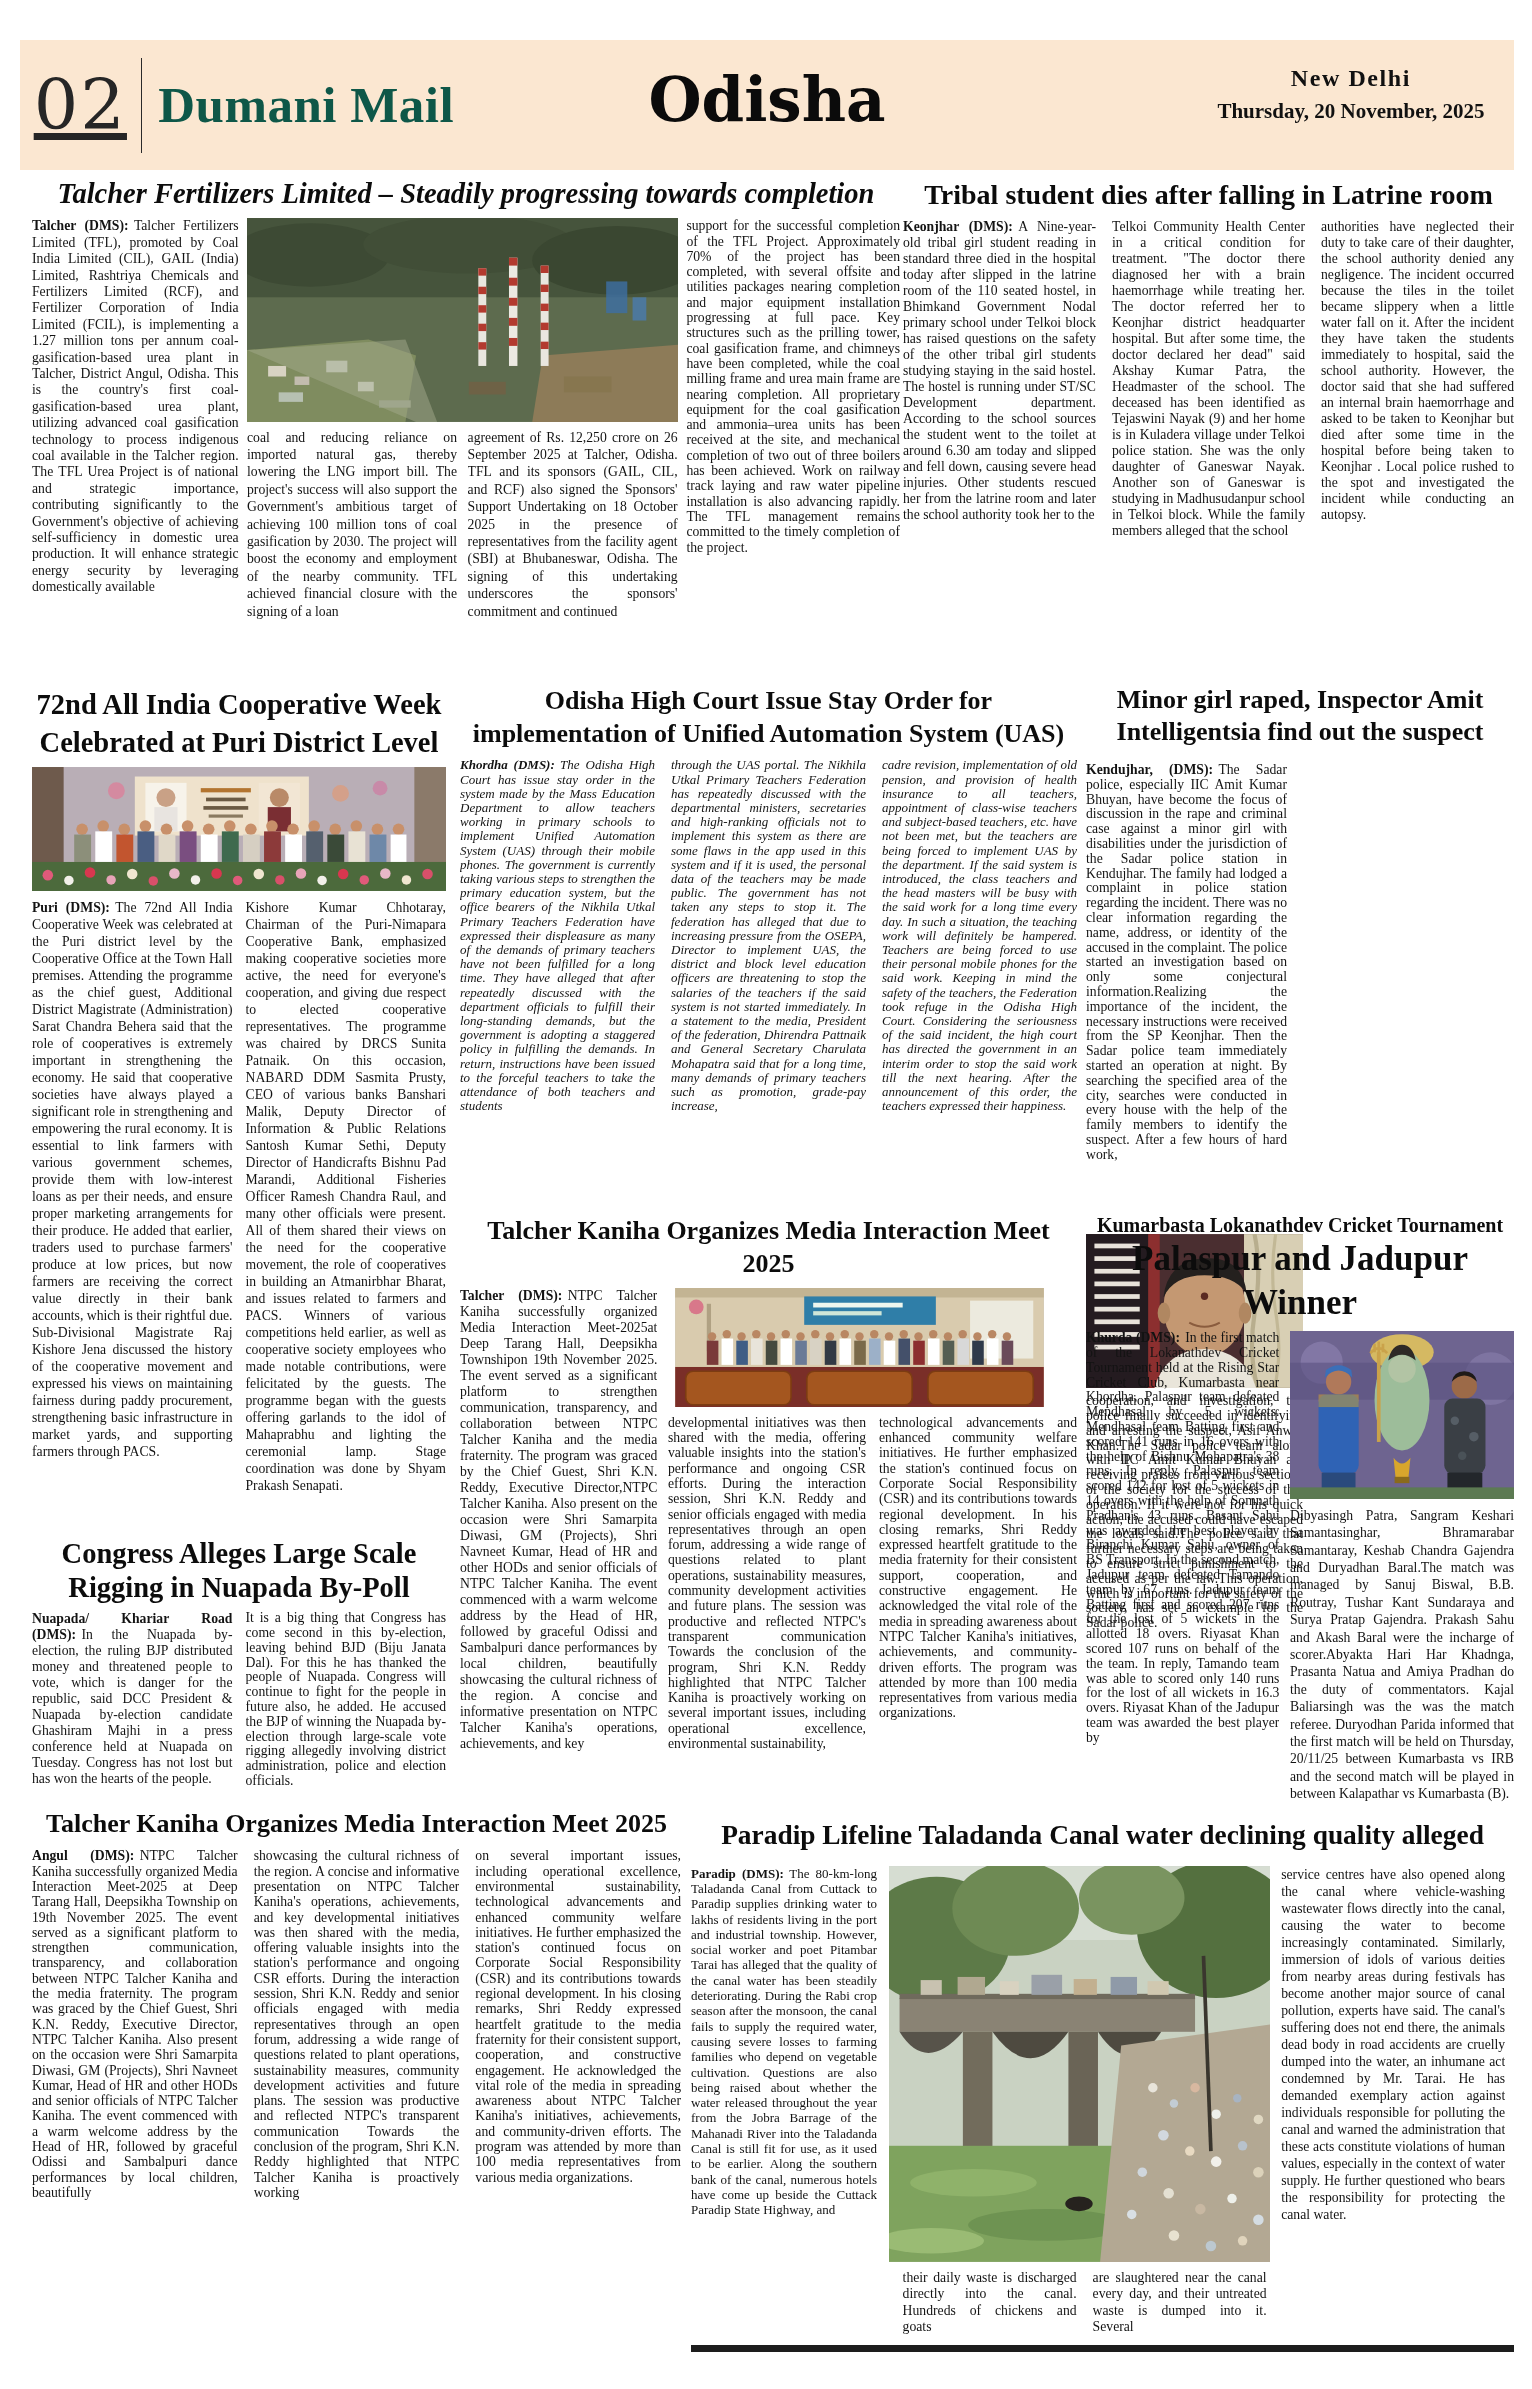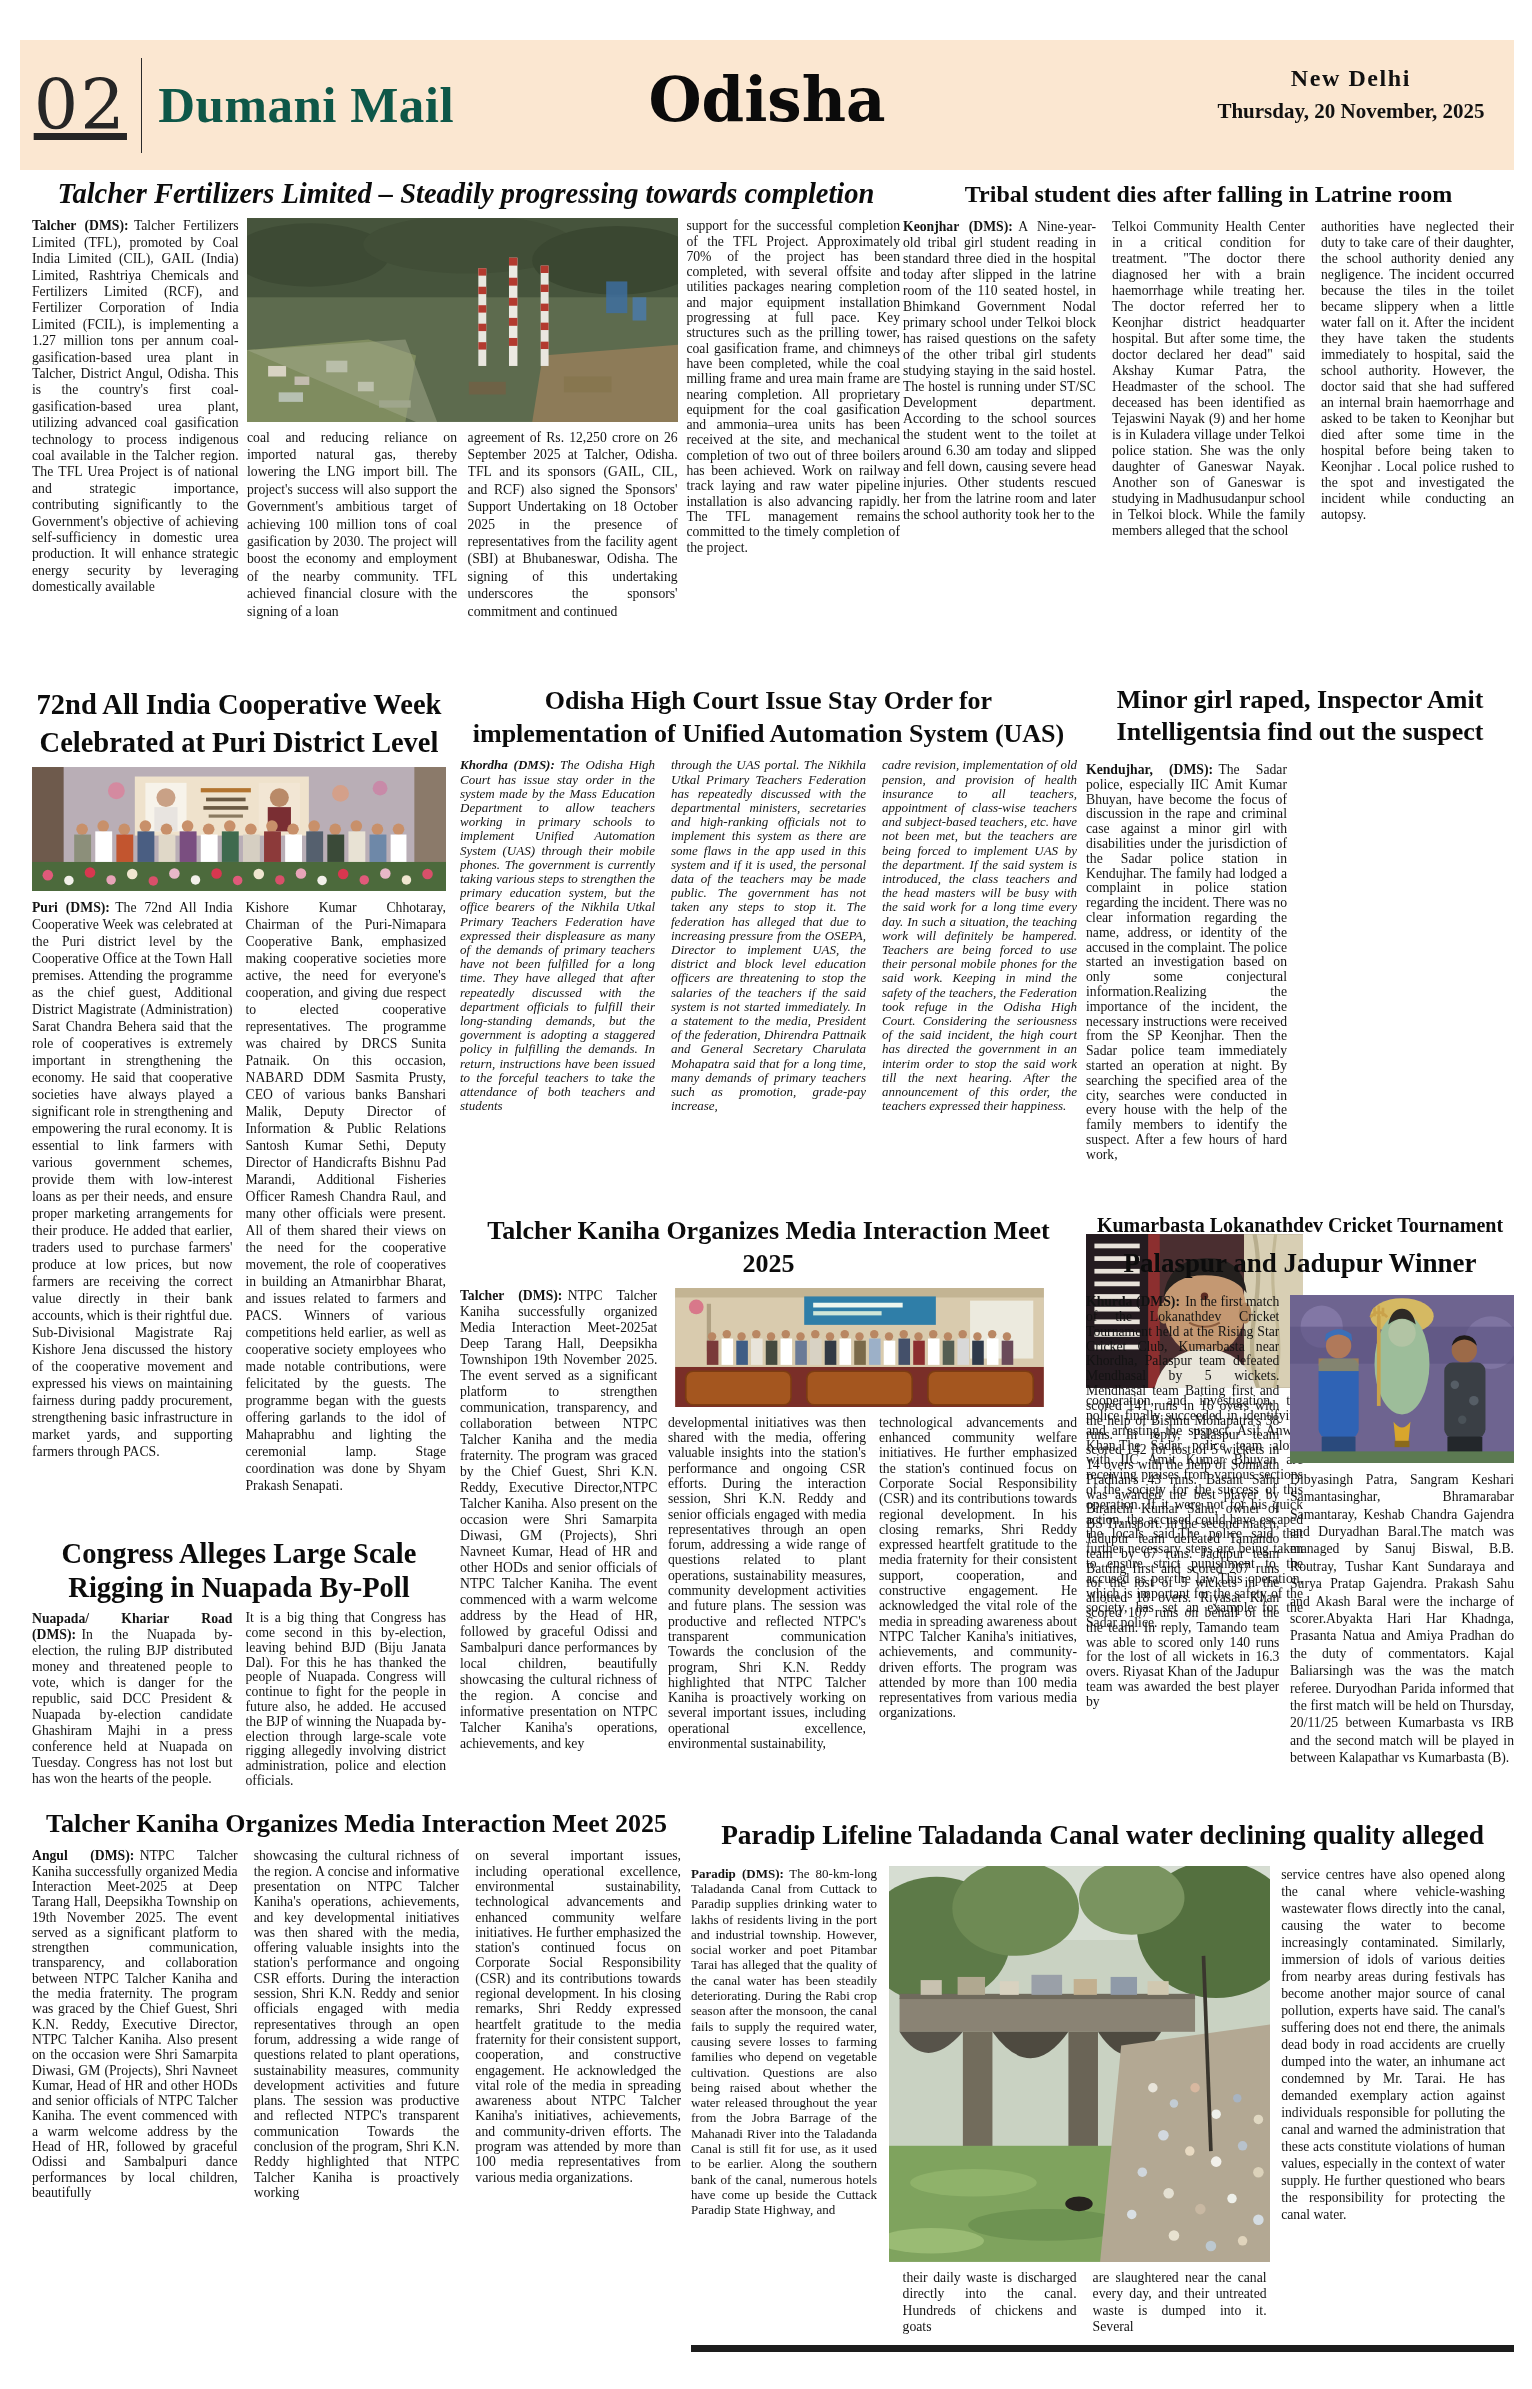--- a/index.html
+++ b/index.html
@@ -103,21 +103,21 @@
           </div>
         </div>
       </div>
       <div class="col" style="width:214px;height:458px;">
         <p class="bt" style="font-size:13.7px;line-height:15.3px;">support for the successful completion of the TFL Project. Approximately 70% of the project has been completed, with several offsite and utilities packages nearing completion and major equipment installation progressing at full pace. Key structures such as the prilling tower, coal gasification frame, and chimneys have been completed, while the coal milling frame and urea main frame are nearing completion. All proprietary equipment for the coal gasification and ammonia–urea units has been received at the site, and mechanical completion of two out of three boilers has been achieved. Work on railway track laying and raw water pipeline installation is also advancing rapidly. The TFL management remains committed to the timely completion of the project.</p>
       </div>
     </div>
   </section>
 
   <section class="article" style="left:903px;top:177px;width:611px;">
-    <h2 class="hl" style="font-size:24px;line-height:35px;">Tribal student dies after falling in Latrine room</h2>
+    <h2 class="hl" style="font-size:28px;line-height:35px;">Tribal student dies after falling in Latrine room</h2>
     <div class="cols" style="margin-top:7.4px;gap:16px;align-items:flex-end;">
       <div class="col" style="width:193px;height:455px;">
         <p class="bt" style="font-size:13.7px;line-height:16px;"><b class="dl">Keonjhar (DMS):</b><span>A Nine-year-old tribal girl student reading in standard three died in the hospital today after slipped in the latrine room of the 110 seated hostel, in Bhimkand Government Nodal primary school under Telkoi block  has raised questions on the safety of the other tribal girl students studying staying in the said hostel. The hostel is running under ST/SC Development department. According to the school sources the student went to the toilet at around 6.30 am today and slipped and fell down, causing severe head injuries. Other students rescued her from the latrine room and later the school authority took her to the</span></p>
       </div>
       <div class="col" style="width:193px;height:455px;">
         <p class="bt" style="font-size:13.7px;line-height:16px;">Telkoi Community Health Center in a critical condition for treatment. "The doctor there diagnosed her with a brain haemorrhage while treating her. The doctor referred her to Keonjhar district headquarter hospital. But after some time, the doctor declared her dead" said Akshay Kumar Patra, the Headmaster of the school. The deceased has been identified as Tejaswini Nayak (9) and her home is in Kuladera village under Telkoi police station. She was the only daughter of Ganeswar Nayak. Another son of Ganeswar is studying in Madhusudanpur school in Telkoi block. While the family members alleged that the school</p>
       </div>
       <div class="col" style="width:193px;height:455px;">
         <p class="bt" style="font-size:13.7px;line-height:16px;">authorities have neglected their duty to take care of their daughter, the school authority denied any negligence. The incident occurred because the tiles in the toilet became slippery when a little water fall on it. After the incident they have taken the students immediately to hospital, said the school authority. However, the doctor said that she had suffered an internal brain haemorrhage and asked to be taken to Keonjhar but died after some time in the hospital before being taken to Keonjhar . Local police rushed to the spot and investigated the incident while conducting an autopsy.</p>
       </div>
@@ -383,21 +383,21 @@
         </svg>
         <div class="col" style="height:289px;margin-top:6.3px;">
           <p class="bt" style="font-size:13.7px;line-height:14.8px;">cooperation, and investigation, the police finally succeeded in identifying and arresting the suspect, Asif Anwar Khan.The Sadar police team along with IIC Amit Kumar Bhuyan are receiving praises from various sections of the society for the success of this operation. If it were not for his quick action, the accused could have escaped the locals said.The police said that further necessary steps are being taken to ensure strict punishment to the accused as per the law.This operation, which is important for the safety of the society, has set an example for the Sadar police.</p>
         </div>
       </div>
     </div>
   </section>
 
   <section class="article" style="left:1086px;top:1213px;width:428px;">
     <p class="kicker" style="font-size:20px;line-height:24px;">Kumarbasta Lokanathdev Cricket Tournament</p>
-    <h2 class="hl" style="font-size:27px;line-height:52px;">Palaspur and Jadupur Winner</h2>
+    <h2 class="hl" style="font-size:35px;line-height:44px;">Palaspur and Jadupur Winner</h2>
     <div class="cols" style="margin-top:6.3px;gap:10.6px;">
       <div class="col" style="width:194px;height:534px;">
         <p class="bt" style="font-size:13.7px;line-height:14.8px;"><b class="dl">Khurda (DMS):</b><span>In the first match of the Lokanathdev Cricket Tournament held at the Rising Star Cricket Club, Kumarbasta near Khordha, Palaspur team defeated Mendhasal by 5 wickets. Mendhasal team Batting first and scored 141 runs in 16 overs with the help of Bishnu Mohapatra's 38 runs. In reply, Palaspur team scored 142 for lost of 5 wickets in 14 overs with the help of Somnath Pradhan's 43 runs. Basant Sahu was awarded the best player by Biranchi Kumar Sahu, owner of BS Transport. In the second match, Jadupur team defeated Tamando team by 67 runs. Jadupur team Batting first and scored 207 runs for the lost of 5 wickets in the allotted 18 overs. Riyasat Khan scored 107 runs on behalf of the the team. In reply, Tamando team was able to scored only 140 runs for the lost of all wickets in 16.3 overs. Riyasat Khan of the Jadupur team was awarded the best player by</span></p>
       </div>
       <div class="stack" style="width:224px;">
         <svg class="photo" width="224" height="168" viewBox="0 0 424 318">
           <rect width="424" height="318" fill="#6e6490"></rect>
           <circle cx="60" cy="60" r="40" fill="#8a7fae" opacity="0.7"></circle>
           <circle cx="380" cy="90" r="50" fill="#857aa8" opacity="0.7"></circle>
           <rect x="0" y="60" width="424" height="70" fill="#5a5180" opacity="0.6"></rect>

